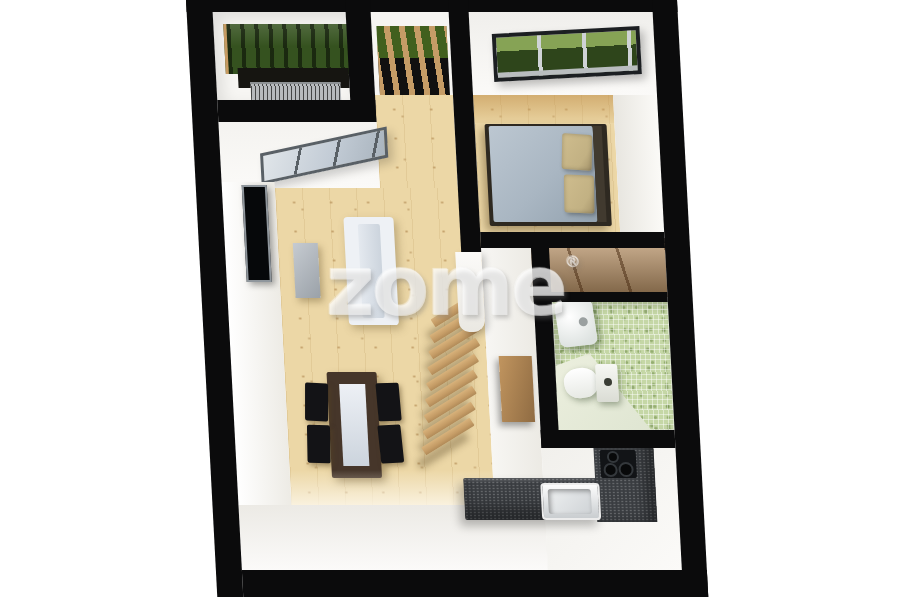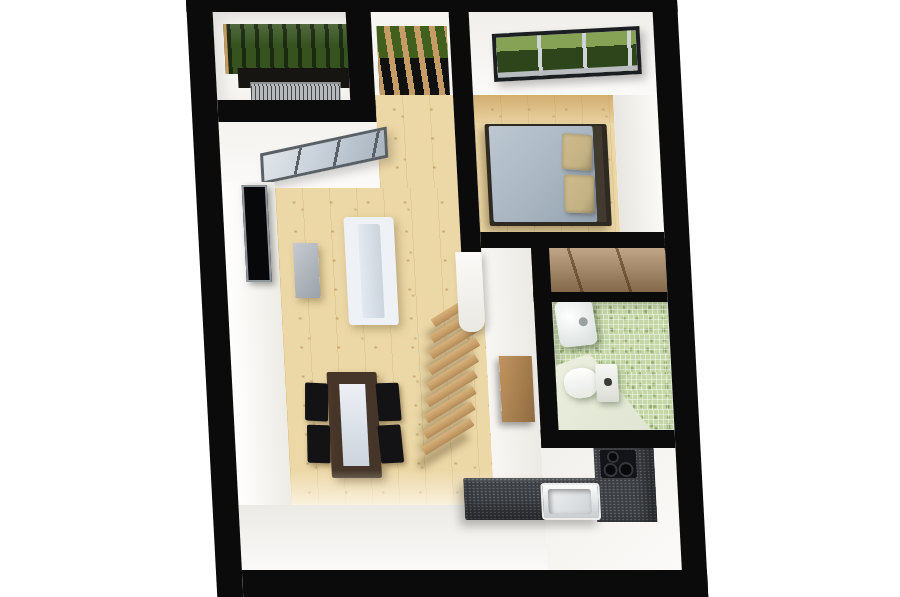--- a/index.html
+++ b/index.html
@@ -263,13 +263,14 @@
     <div class="wall" style="left:26px;top:570px;width:465px;height:27px;"></div>
     <div class="wall" style="left:159px;top:0;width:25px;height:122px;"></div>
     <div class="wall" style="left:26px;top:100px;width:158px;height:22px;"></div>
     <div class="wall" style="left:262px;top:0;width:20px;height:252px;"></div>
     <div class="wall" style="left:282px;top:232px;width:184px;height:16px;"></div>
     <div class="wall" style="left:332px;top:248px;width:18px;height:200px;"></div>
     <div class="wall" style="left:332px;top:292px;width:134px;height:10px;"></div>
     <div class="wall" style="left:332px;top:430px;width:134px;height:18px;"></div>
   </div>
 
+  <div class="abs watermark"><span>zome</span><sup>®</sup></div>
 </div>
 
 </body></html>

